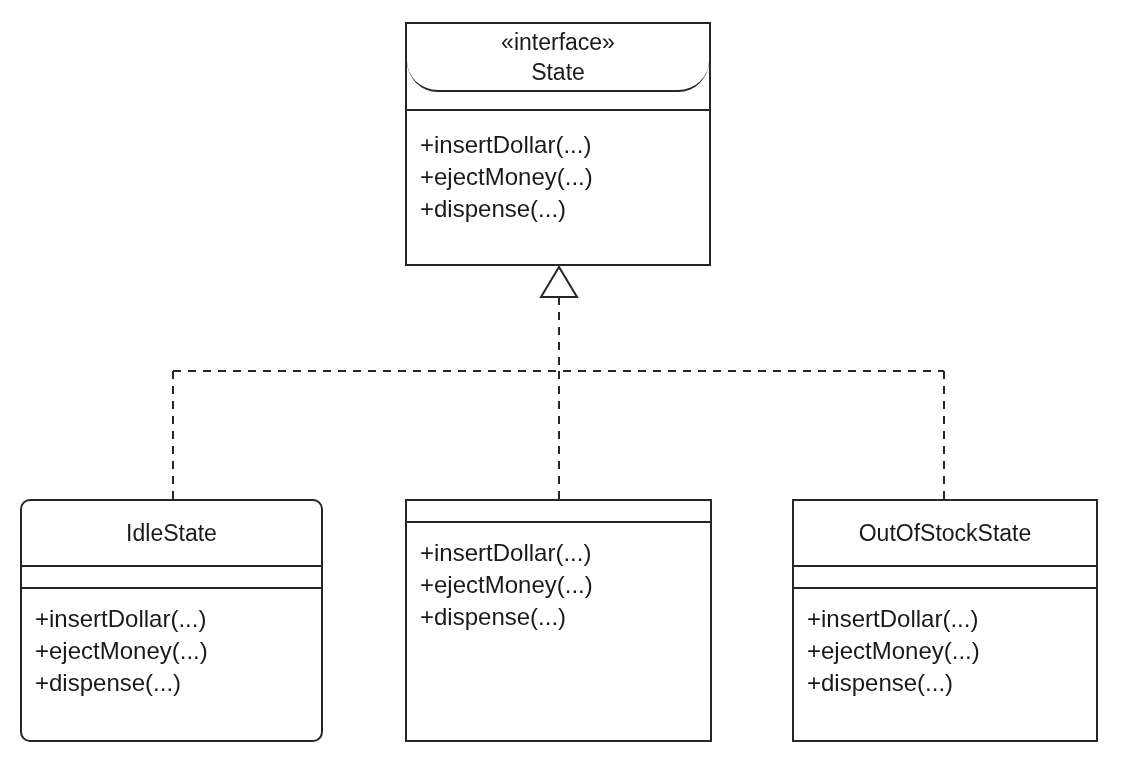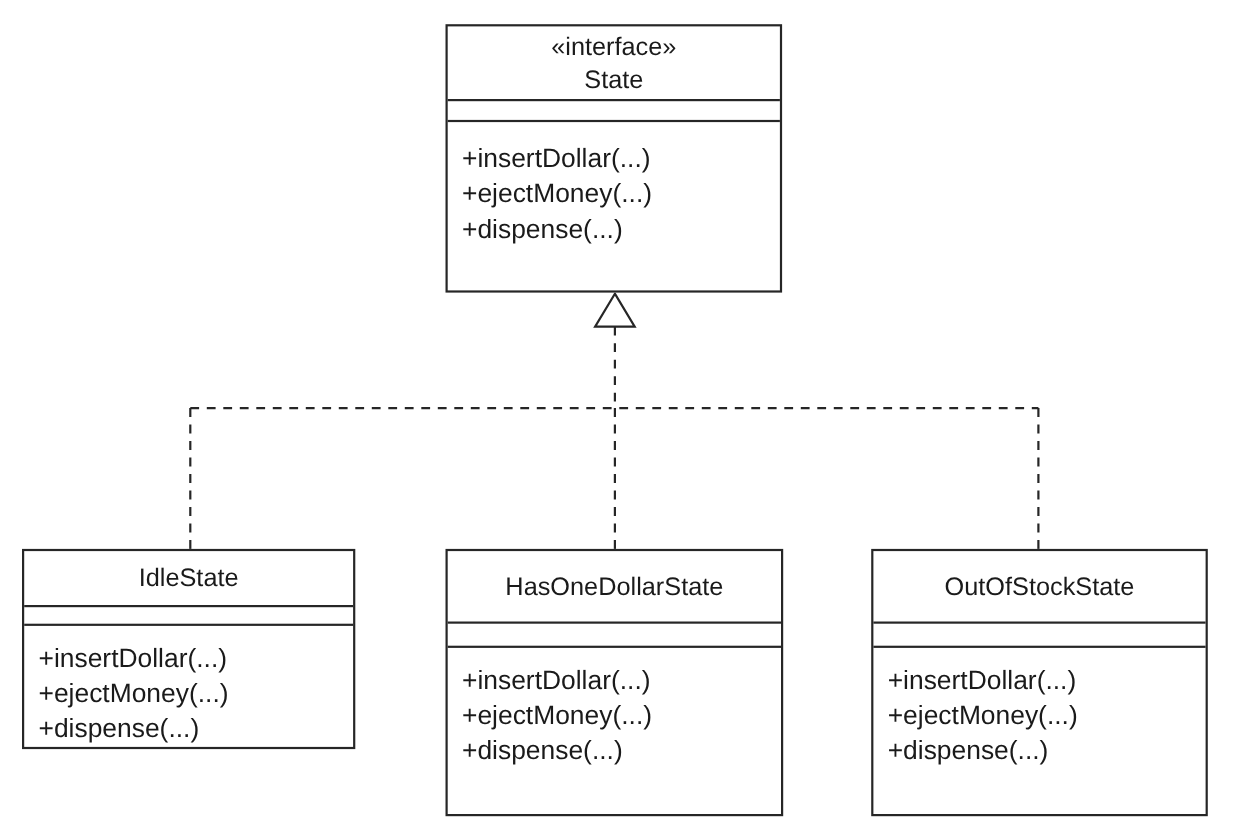--- a/index.html
+++ b/index.html
@@ -24,35 +24,35 @@
   }
   .uml-class {
     position: absolute;
     box-sizing: border-box;
     background: var(--bg);
     border: 2px solid var(--stroke);
     display: flex;
     flex-direction: column;
   }
   .uml-class.interface-box { left: 405px; top: 22px; width: 306px; height: 244px; }
-  .uml-class.class-idle    { left: 20px;  top: 499px; width: 303px; height: 182px; }
+  .uml-class.class-idle    { left: 20px;  top: 499px; width: 303px; height: 243px; border-radius: 10px; }
   .uml-class.class-dollar  { left: 405px; top: 499px; width: 307px; height: 243px; }
   .uml-class.class-stock   { left: 792px; top: 499px; width: 306px; height: 243px; }
 
   .title-compartment {
     border-bottom: 2px solid var(--stroke);
     display: flex;
     flex-direction: column;
     align-items: center;
     justify-content: center;
     text-align: center;
     font-size: 23px;
     line-height: 30px;
   }
-  .interface-box .title-compartment { height: 66px; }
+  .interface-box .title-compartment { height: 66px; border-radius: 31px; }
   .class-idle .title-compartment,
   .class-dollar .title-compartment,
   .class-stock .title-compartment { height: 64px; }
 
   .attrs-compartment {
     border-bottom: 2px solid var(--stroke);
   }
   .interface-box .attrs-compartment { height: 17px; }
   .class-idle .attrs-compartment,
   .class-dollar .attrs-compartment,
@@ -111,23 +111,20 @@
     </div>
     <div class="attrs-compartment"></div>
     <div class="methods-compartment">
       <div class="method-line">+insertDollar(...)</div>
       <div class="method-line">+ejectMoney(...)</div>
       <div class="method-line">+dispense(...)</div>
     </div>
   </div>
 
   <div class="uml-class class-dollar">
-    <div class="title-compartment">
-      <div>HasOneDollarState</div>
-    </div>
     <div class="attrs-compartment"></div>
     <div class="methods-compartment">
       <div class="method-line">+insertDollar(...)</div>
       <div class="method-line">+ejectMoney(...)</div>
       <div class="method-line">+dispense(...)</div>
     </div>
   </div>
 
   <div class="uml-class class-stock">
     <div class="title-compartment">

